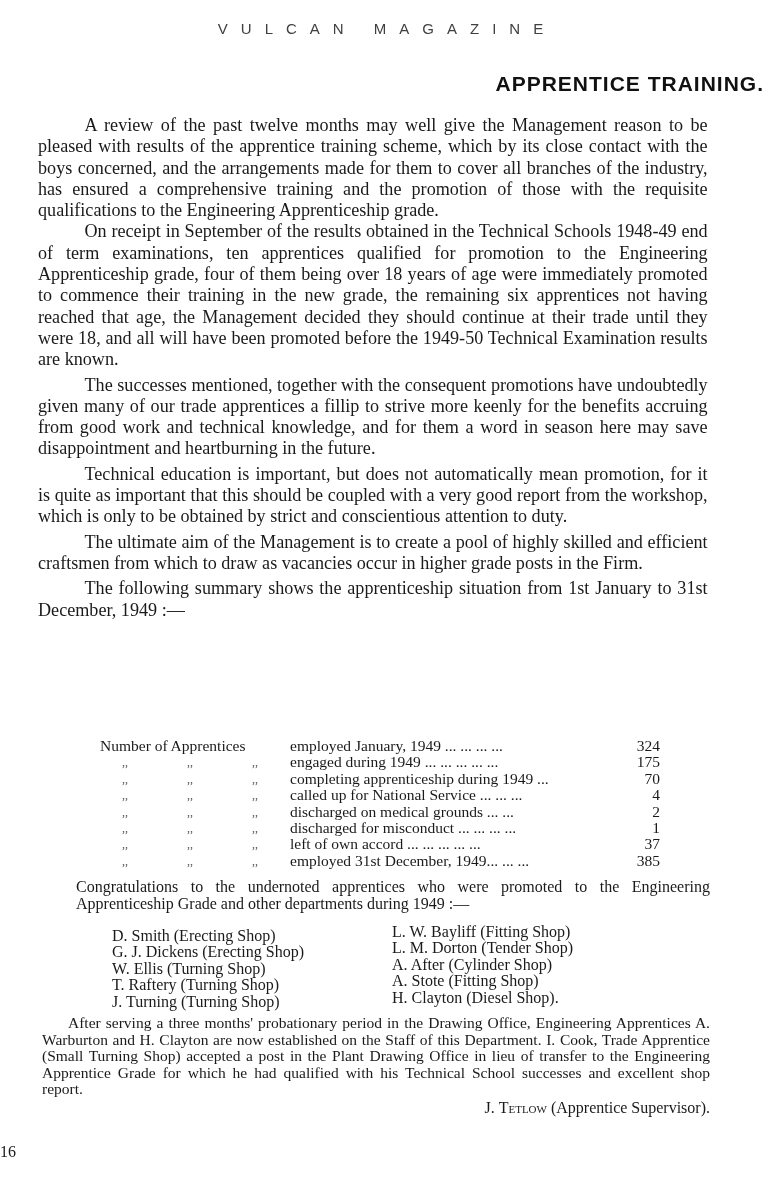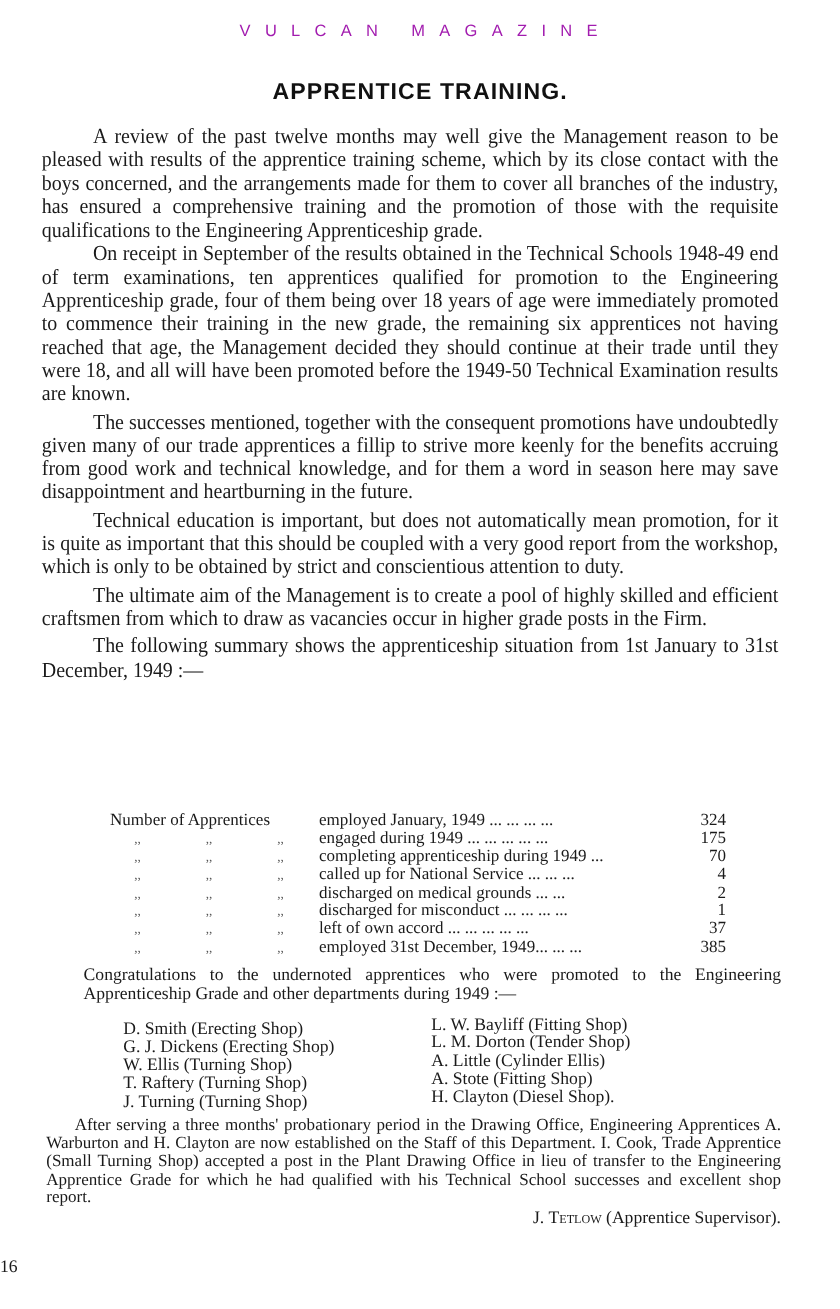--- a/index.html
+++ b/index.html
@@ -1,21 +1,21 @@
 <!DOCTYPE html>
 <html><head>
 <meta charset="utf-8">
 <style>
   html, body { margin:0; padding:0; background:#fff; }
   body { width:764px; height:1190px; position:relative; overflow:hidden; color:#1a1a1a;
          font-family:"Liberation Serif", "DejaVu Serif", serif; }
   .masthead { position:absolute; top:20px; left:0; width:764px; text-align:center;
               font-family:"Liberation Sans","DejaVu Sans",sans-serif; font-size:15px;
-              letter-spacing:13px; color:#a21caf; padding-left:10px; box-sizing:border-box; }
-  .title { position:absolute; top:72px; left:0; width:764px; text-align:center;
+              letter-spacing:13px; color:#404040; padding-left:10px; box-sizing:border-box; }
+  .title { position:absolute; top:72px; left:0; width:764px; text-align:right;
            font-family:"Liberation Sans","DejaVu Sans",sans-serif; font-weight:bold;
            font-size:21px; letter-spacing:1px; color:#111; }
   .body { position:absolute; top:114px; left:38px; width:670px; }
   .para { font-size:19.5px; line-height:21.3px; text-align:justify; margin:0; text-indent:50px;
           transform:scaleX(0.93); transform-origin:left top; width:720px; }
   .gap { height:4px; }
   .summary { position:absolute; top:738px; left:100px; width:560px; font-size:15.5px; line-height:16.4px; }
   .srow { display:flex; white-space:nowrap;justify-content:center; }
   .srow .lead { width:190px; }
   .srow .ditto { width:190px; display:flex; justify-content:space-between; padding:0 32px 0 22px; box-sizing:border-box; color:#555; font-size:12px; }
@@ -130,21 +130,21 @@
   <div class="col">
     <div>D. Smith (Erecting Shop)</div>
     <div>G. J. Dickens (Erecting Shop)</div>
     <div>W. Ellis (Turning Shop)</div>
     <div>T. Raftery (Turning Shop)</div>
     <div>J. Turning (Turning Shop)</div>
   </div>
   <div class="col col2">
     <div>L. W. Bayliff (Fitting Shop)</div>
     <div>L. M. Dorton (Tender Shop)</div>
-    <div>A. Little (Cylinder Ellis)</div>
+    <div>A. After (Cylinder Shop)</div>
     <div>A. Stote (Fitting Shop)</div>
     <div>H. Clayton (Diesel Shop).</div>
   </div>
 </div>
 
 <div class="after">
   <p class="indent">After serving a three months' probationary period in the Drawing Office, Engineering Apprentices A. Warburton and H. Clayton are now established on the Staff of this Department. I. Cook, Trade Apprentice (Small Turning Shop) accepted a post in the Plant Drawing Office in lieu of transfer to the Engineering Apprentice Grade for which he had qualified with his Technical School successes and excellent shop report.</p>
 </div>
 
 <div class="sign">

